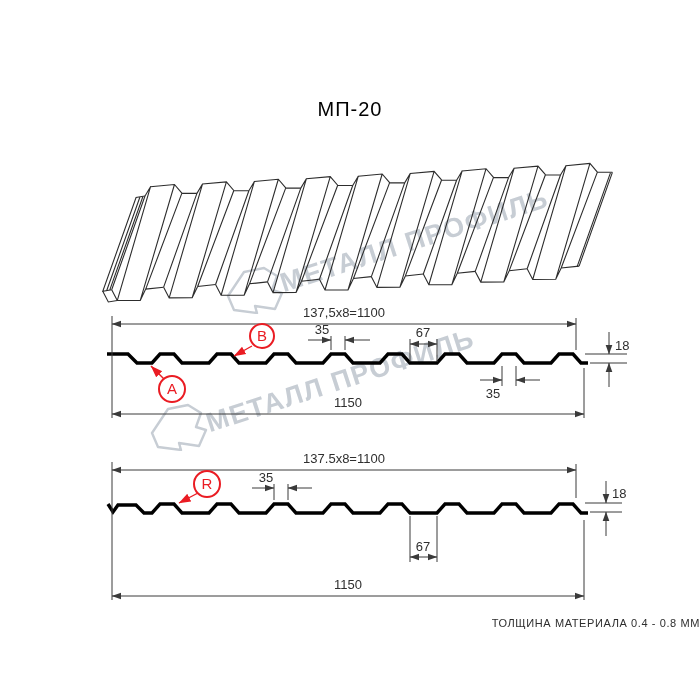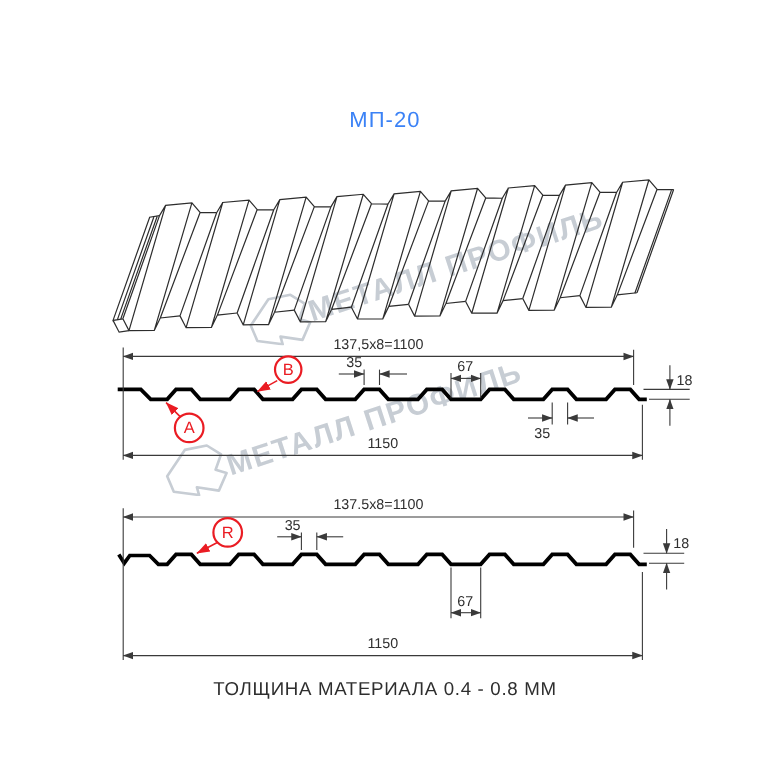--- a/index.html
+++ b/index.html
@@ -6,25 +6,25 @@
   #stage{
     position:relative;width:700px;height:700px;background:#ffffff;overflow:hidden;
     font-family:"Liberation Sans", sans-serif;
   }
   .title{
     position:absolute;left:0;top:50px;width:700px;text-align:center;
     font-size:43px;font-weight:700;letter-spacing:1px;color:#0d0d0d;
   }
   .subtitle{
     position:absolute;left:0;top:98px;width:700px;text-align:center;
-    font-size:20px;font-weight:500;letter-spacing:1px;color:#3b82f6;
+    font-size:20px;font-weight:500;letter-spacing:1px;color:#000000;
   }
   .footer{
-    position:absolute;left:0;top:617px;width:700px;text-align:center;
-    font-size:17px;font-weight:500;letter-spacing:0.6px;color:#2e2e2e;
+    position:absolute;left:0;top:617px;width:700px;text-align:right;
+    font-size:11px;font-weight:500;letter-spacing:0.6px;color:#2e2e2e;
   }
   .wm{
     position:absolute;color:#c7cdd4;font-weight:700;white-space:nowrap;
     font-size:27px;letter-spacing:1.5px;transform-origin:left bottom;
     transform:rotate(-18deg);user-select:none;
   }
   .wm-logo{position:absolute;}
   svg text{font-family:"Liberation Sans", sans-serif;}
   .dimtxt{font-size:13px;fill:#2f2f2f;}
   .redtxt{font-size:15px;fill:#ea1c23;font-weight:400;}

